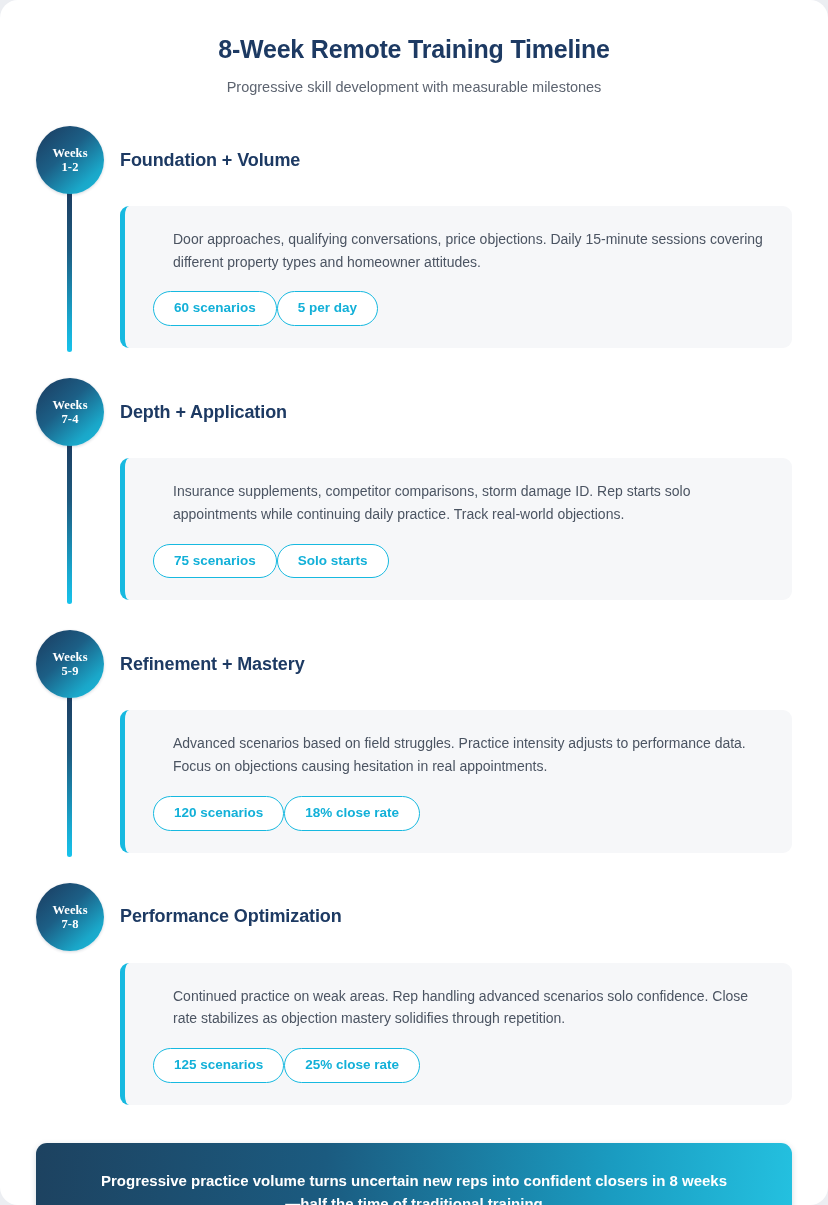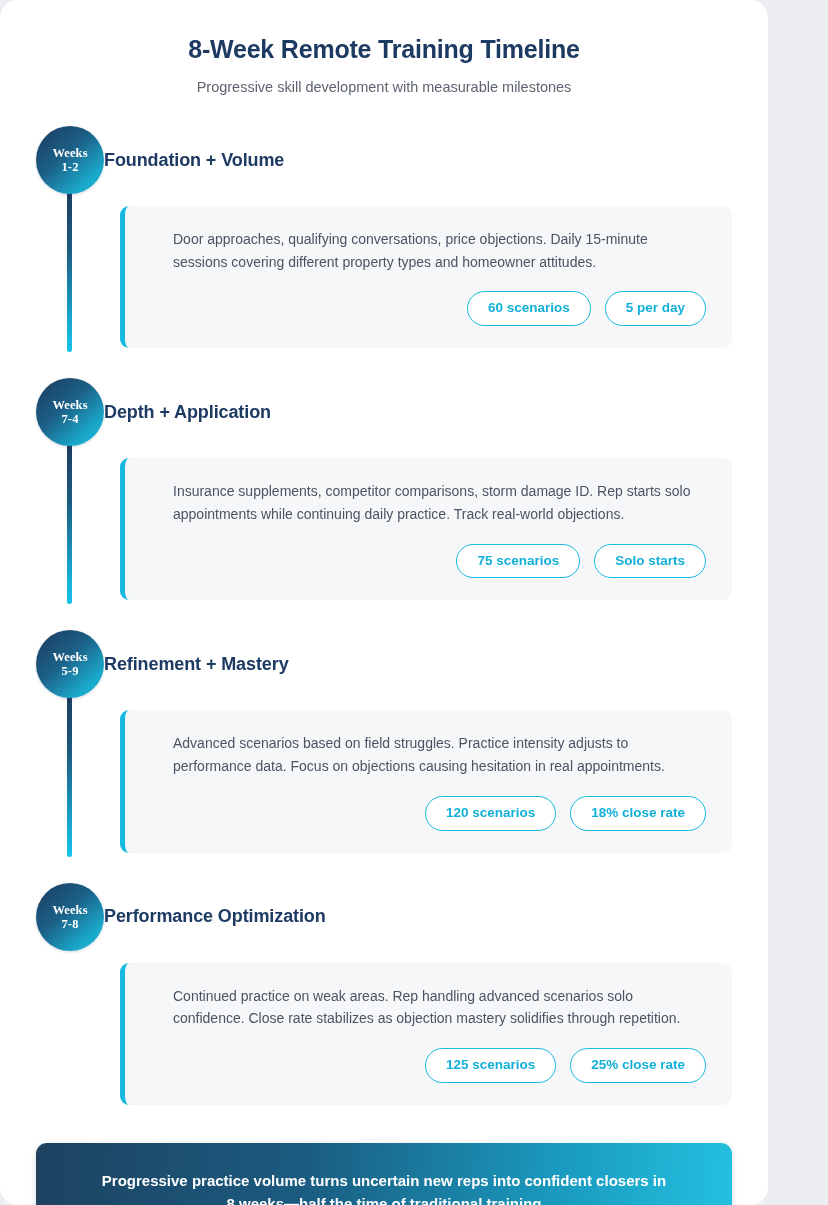--- a/index.html
+++ b/index.html
@@ -7,21 +7,21 @@
   html, body {
     width: 828px;
     height: 1205px;
     background: #eceef2;
     font-family: "Liberation Sans", sans-serif;
     -webkit-font-smoothing: antialiased;
   }
 
   .page {
     position: relative;
-    width: 768px;
+    width: 828px;
     height: 1205px;
     background: #ffffff;
     border-radius: 18px;
     overflow: hidden;
   }
 
   
   .header {
     padding-top: 34px;
     text-align: center;
@@ -83,20 +83,21 @@
     letter-spacing: 0.1px;
   }
   .marker-range {
     font-size: 12.5px;
     font-weight: bold;
     line-height: 1.12;
     letter-spacing: 0.1px;
   }
 
   .phase-title {
+    margin-left: 16px;
     font-size: 18px;
     font-weight: bold;
     color: #1d3a63;
     letter-spacing: -0.1px;
   }
 
   
   .connector {
     position: absolute;
     left: 31px;
@@ -127,23 +128,21 @@
   .card-text {
     font-size: 14px;
     line-height: 1.62;
     color: #4b5462;
     max-width: 640px;
     margin-left: 20px;
   }
 
   .pills {
     display: flex;
-    gap: 14px;
     margin-top: 18px;
-    justify-content: flex-end;
   }
   .pill {
     border: 1.6px solid #17b9e0;
     background: #ffffff;
     color: #12b0d8;
     font-size: 13.5px;
     font-weight: bold;
     border-radius: 999px;
     padding: 9px 20px;
     line-height: 1.1;

